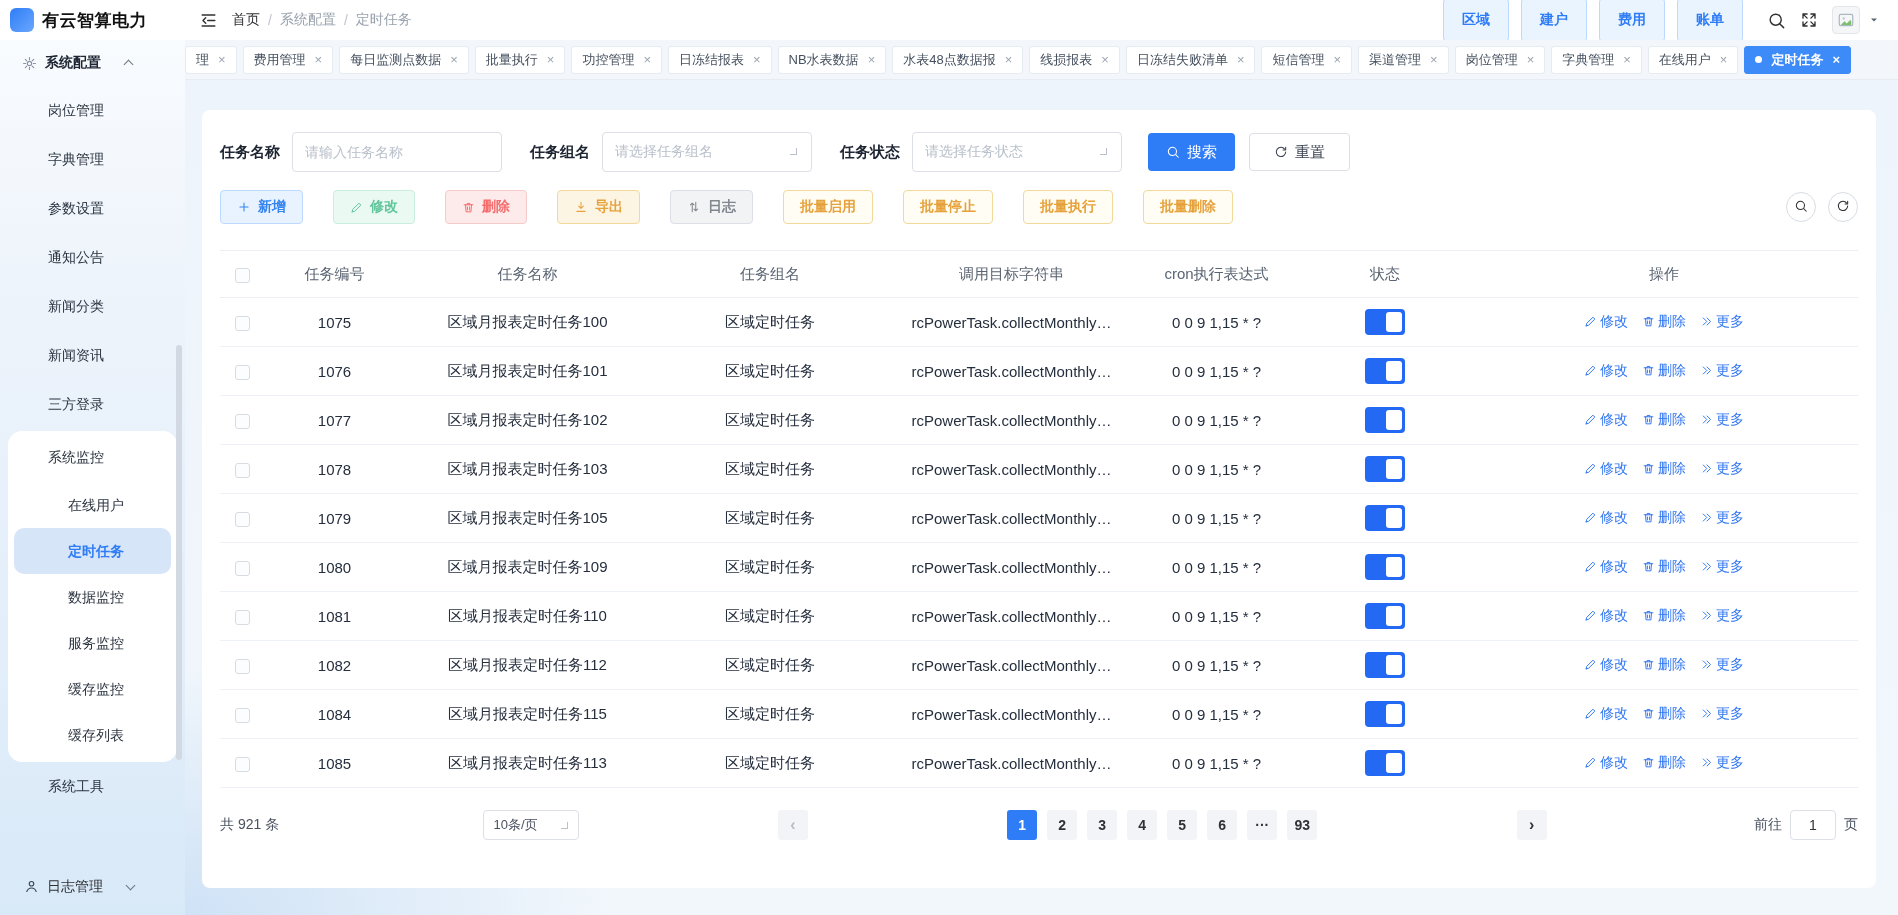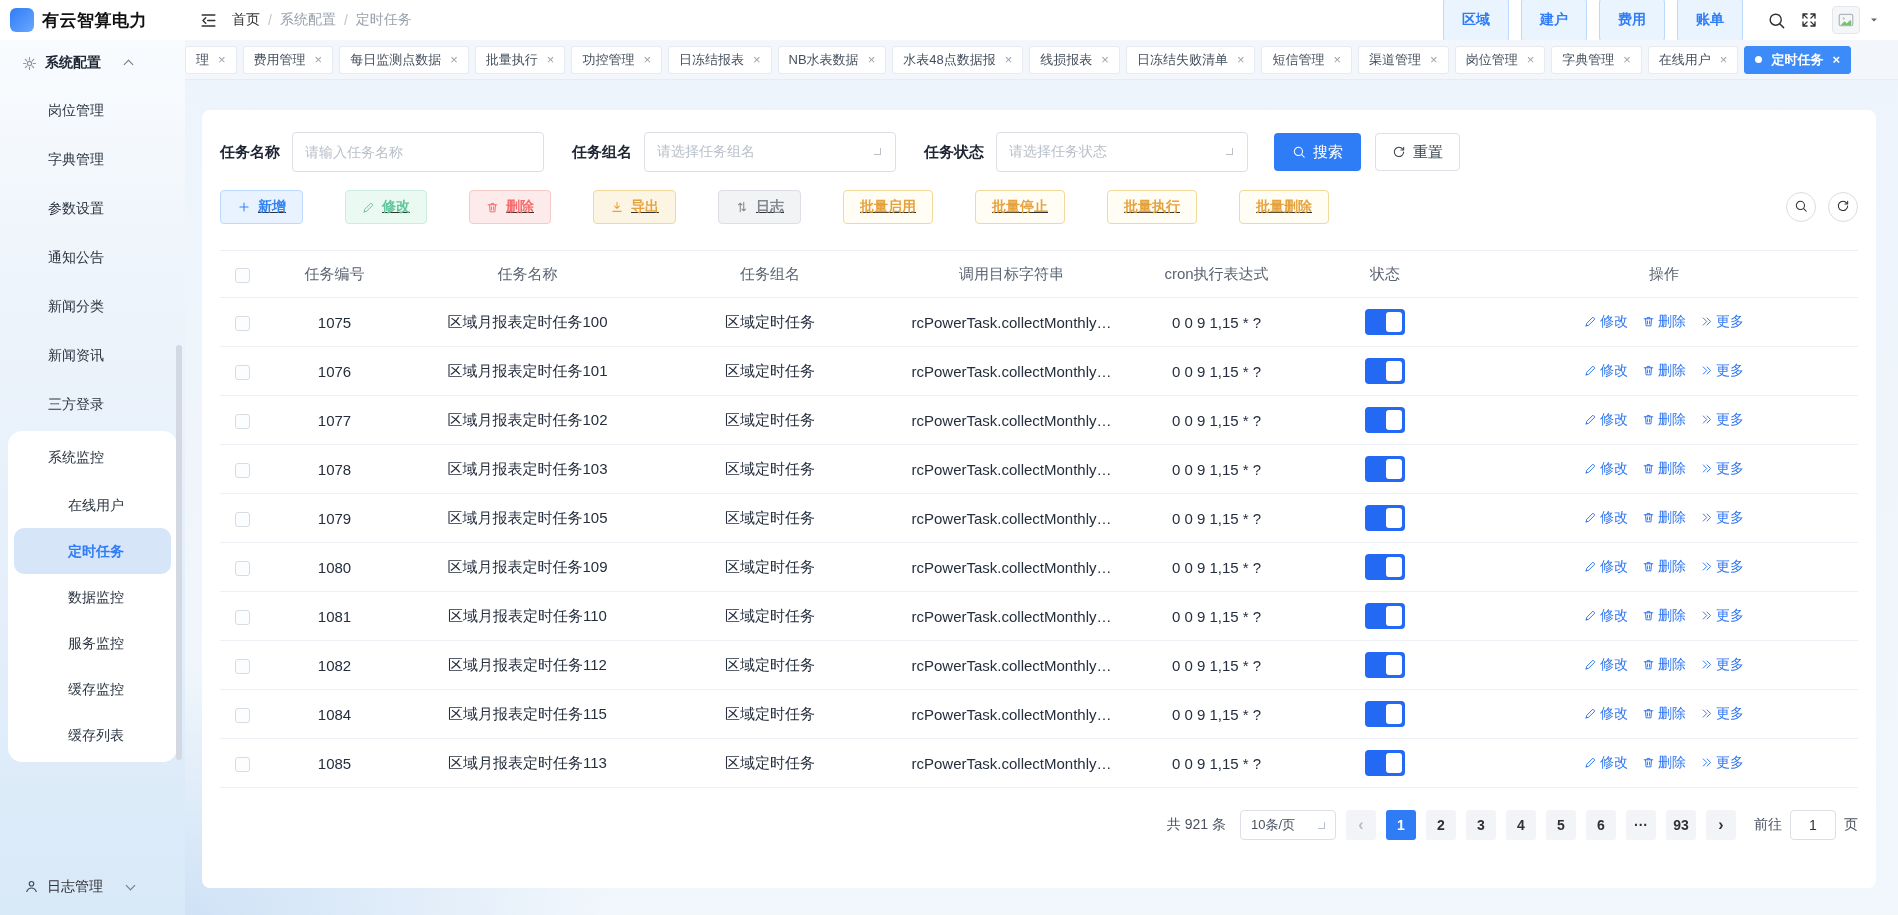--- a/index.html
+++ b/index.html
@@ -54,30 +54,30 @@
 
   .content { flex:1;
     background: radial-gradient(720px 420px at 0% 100%, #cfe2f6 0%, rgba(207,226,246,0) 60%),
                 linear-gradient(180deg,#edf4fb 0%,#f2f7fc 100%);
     padding:30px 22px 0 17px; }
   .card { background:#fff; border-radius:8px; height:778px; padding:0 18px; position:relative; }
 
   
   .filter-row { display:flex; align-items:center; padding-top:22px; }
   .f-label { font-size:15px; font-weight:700; color:#1f2633; margin-right:12px; white-space:nowrap; }
-  .f-input, .f-select { height:40px; width:252px; border:1px solid #dcdfe6; border-radius:4px; background:#fff;
+  .f-input, .f-select { height:40px; width:210px; border:1px solid #dcdfe6; border-radius:4px; background:#fff;
     padding:0 12px; font-size:14px; color:#303133; display:flex; align-items:center; }
   input.f-input { outline:none; font-family:inherit; }
   input.f-input::placeholder { color:#b9c0ca; }
   .f-select { position:relative; color:#b9c0ca; cursor:pointer; }
   .f-select .chev { position:absolute; right:14px; top:15px; border-color:#b9c0ca; }
   .f-gap { width:28px; }
   .btn-search { height:38px; margin-left:26px; padding:0 18px; background:#2e7cf6; color:#fff; border:none; border-radius:4px;
     font-size:15px; display:inline-flex; align-items:center; gap:7px; cursor:pointer; font-family:inherit; }
-  .btn-reset { height:38px; margin-left:14px; padding:0 16px; background:#fff; color:#3c4450; border:1px solid #dcdfe6; border-radius:4px;
+  .btn-reset { height:38px; margin-left:14px; padding:0 24px; background:#fff; color:#3c4450; border:1px solid #dcdfe6; border-radius:4px;
     font-size:15px; display:inline-flex; align-items:center; gap:7px; cursor:pointer; font-family:inherit; }
   .btn-search .ic, .btn-reset .ic { display:inline-flex; }
 
   
   .toolbar { display:flex; align-items:center; gap:30px; margin-top:18px; }
   .tb-btn { height:34px; padding:0 16px; border-radius:4px; border:1px solid transparent; font-size:14px; font-weight:600;
     display:inline-flex; align-items:center; gap:7px; cursor:pointer; font-family:inherit; white-space:nowrap; }
   .tb-btn .ic { display:inline-flex; }
   .tb-primary { background:#e8f3ff; border-color:#bcd9ff; color:#3584f0; }
   .tb-success { background:#eafaf2; border-color:#c9eedd; color:#62c59c; }
@@ -95,21 +95,21 @@
     border-top:1px solid #ebeef5; border-bottom:1px solid #ebeef5; text-align:center; }
   table.grid td { height:49px; border-bottom:1px solid #edf0f5; text-align:center; font-size:15px; color:#252e3d; font-weight:500; }
   td.c-target, td.c-cron { font-weight:400; color:#2b3440; }
   .cb { display:inline-block; width:15px; height:15px; border:1px solid #d7dbe2; border-radius:3px; background:#fcfdfe; vertical-align:middle; cursor:pointer; }
   .switch { position:relative; display:inline-block; width:40px; height:26px; border-radius:4px; background:#2469f3; vertical-align:middle; cursor:pointer; }
   .switch .knob { position:absolute; top:3px; right:3px; width:16px; height:20px; border-radius:3px; background:#fff; }
   .ops a { color:#3076f0; text-decoration:none; font-size:14px; display:inline-flex; align-items:center; gap:3px; margin:0 7px; cursor:pointer; }
   .ops .ic { display:inline-flex; }
 
   
-  .pagination { display:flex; align-items:center; justify-content:flex-end; gap:10px; margin-top:22px; font-size:14px; color:#4a5260; }
+  .pagination { display:flex; align-items:center; justify-content:space-between; gap:10px; margin-top:22px; font-size:14px; color:#4a5260; }
   .pg-total { margin-right:4px; }
   .pg-size { position:relative; width:96px; height:30px; border:1px solid #dcdfe6; border-radius:4px; display:flex; align-items:center;
     padding:0 10px; color:#4a5260; font-size:13px; cursor:pointer; background:#fff; }
   .pg-size .chev { position:absolute; right:10px; top:11px; border-color:#b9c0ca; }
   .pg-btn { min-width:30px; height:30px; padding:0 6px; border-radius:3px; background:#f2f4f7; color:#303133; font-weight:600;
     display:inline-flex; align-items:center; justify-content:center; cursor:pointer; border:none; font-family:inherit; font-size:14px; }
   .pg-btn.prev { color:#b6bcc6; font-size:16px; }
   .pg-btn.next { font-size:16px; }
   .pg-btn.active { background:#2e7cf6; color:#fff; }
   .pg-goto { display:flex; align-items:center; gap:8px; margin-left:8px; }
@@ -149,20 +149,21 @@
         <div class="submenu-title">系统监控</div>
         <div id="sb-monitor">
             <div class="submenu-item">在线用户</div>
             <div class="submenu-item active">定时任务</div>
             <div class="submenu-item">数据监控</div>
             <div class="submenu-item">服务监控</div>
             <div class="submenu-item">缓存监控</div>
             <div class="submenu-item">缓存列表</div>
           </div>
       </div>
+      <div class="menu-item">系统工具</div>
     </nav>
     <div class="sidebar-footer">
       <span class="ic">
           <svg width="15" height="15" viewBox="0 0 24 24" fill="none" stroke="currentColor" stroke-width="1.8" stroke-linecap="round" stroke-linejoin="round">
             <circle cx="12" cy="7.5" r="3.6"></circle>
             <path d="M4.5 20c1.4-3.8 4.2-5.7 7.5-5.7s6.1 1.9 7.5 5.7"></path>
           </svg>
         </span>
       <span>日志管理</span>
       <span class="chev down"></span>
@@ -317,21 +318,21 @@
                 <svg width="14" height="14" viewBox="0 0 24 24" fill="none" stroke="currentColor" stroke-width="1.8" stroke-linecap="round" stroke-linejoin="round">
                   <path d="M18.4 7A8 8 0 1 0 20 12"></path>
                   <path d="M20 4v4.5h-4.5"></path>
                 </svg>
               </span>
             <span>重置</span>
           </button>
         </div>
 
         <div class="toolbar">
-          <div id="tb-btns" style="display:flex;gap:42px;text-decoration:underline;">
+          <div id="tb-btns" style="display:flex;gap:30px;">
               <button class="tb-btn tb-primary">
                 <span class="ic">
                   <svg width="14" height="14" viewBox="0 0 24 24" fill="none" stroke="currentColor" stroke-width="1.8" stroke-linecap="round" stroke-linejoin="round">
                     <path d="M12 5v14M5 12h14"></path>
                   </svg>
                 </span>
                 <span>新增</span>
               </button>
               <button class="tb-btn tb-success">
                 <span class="ic">

